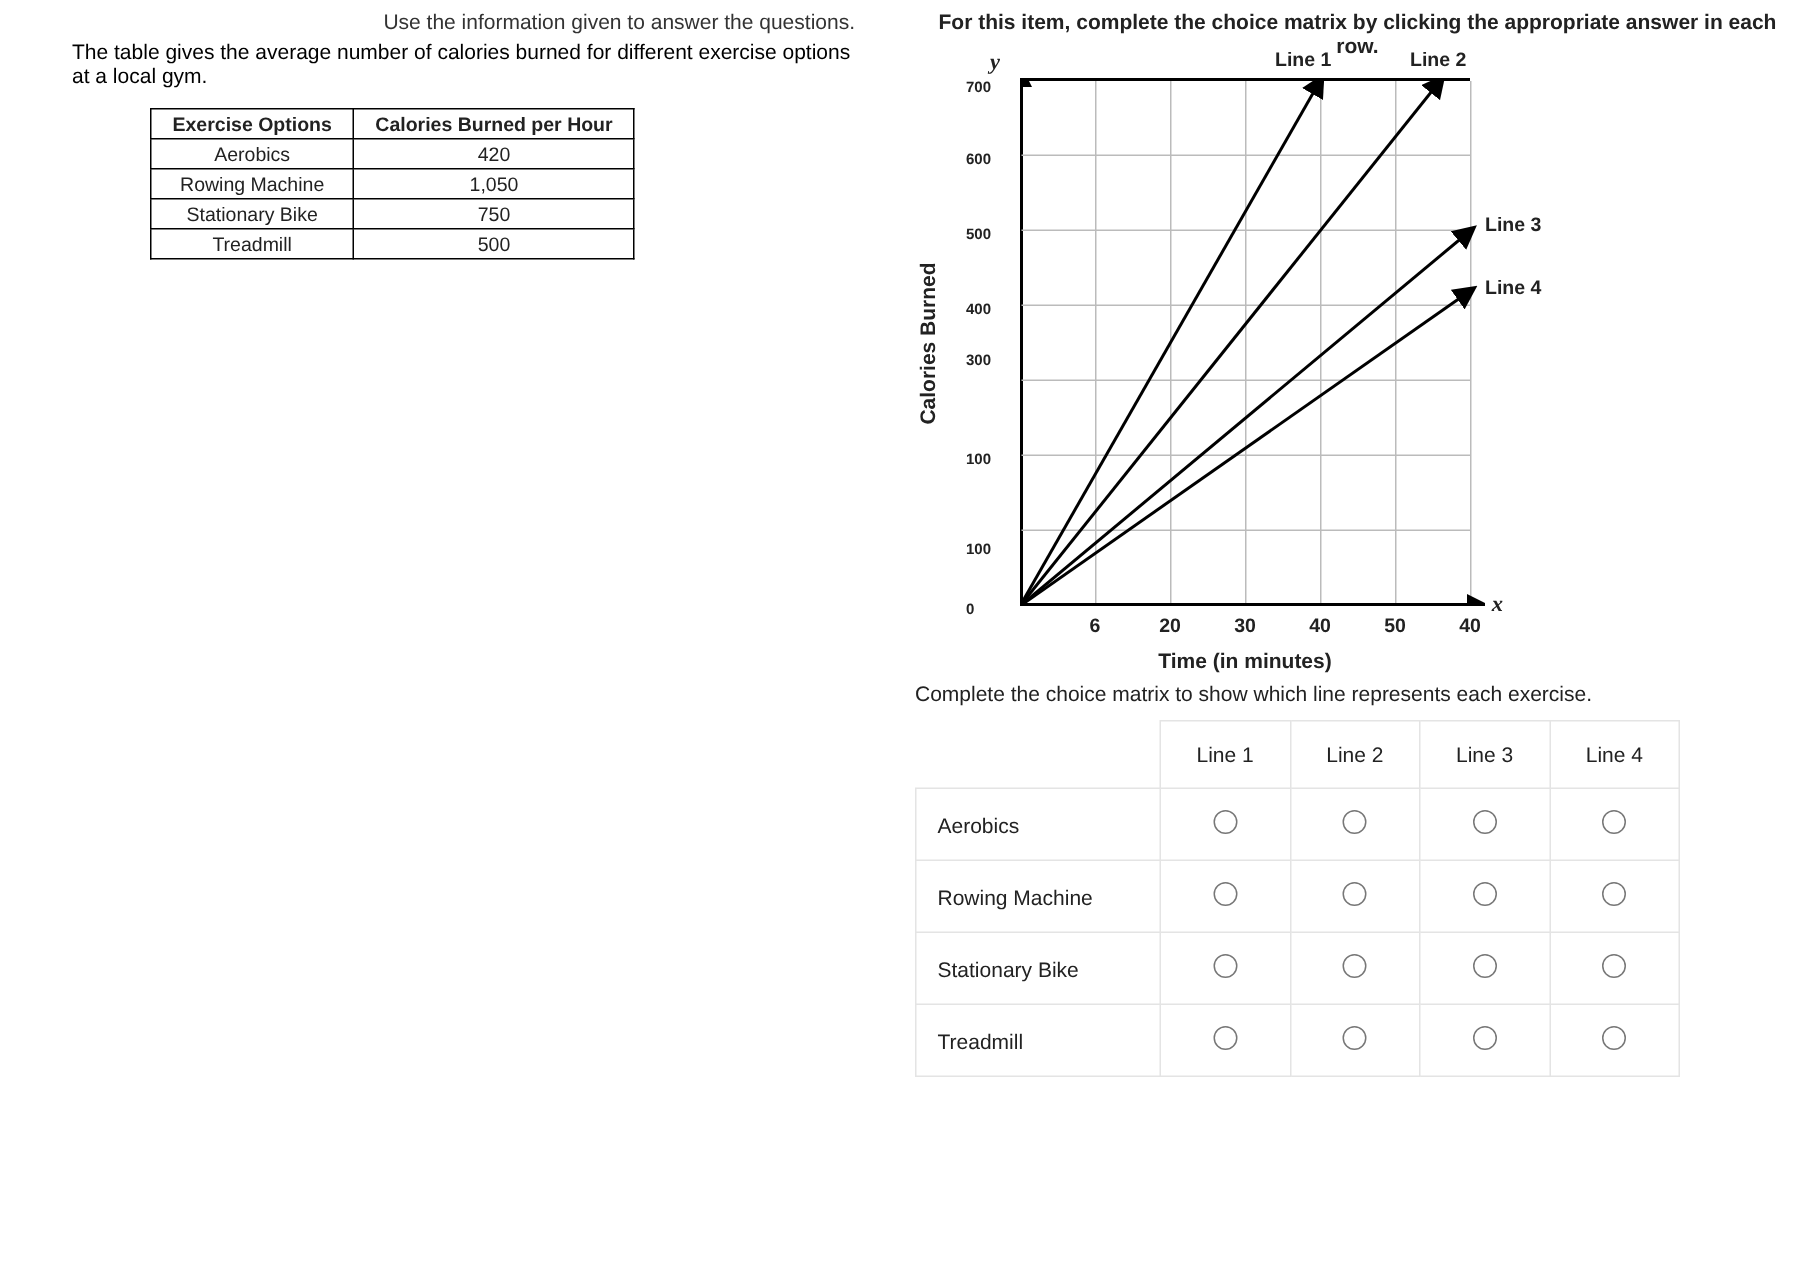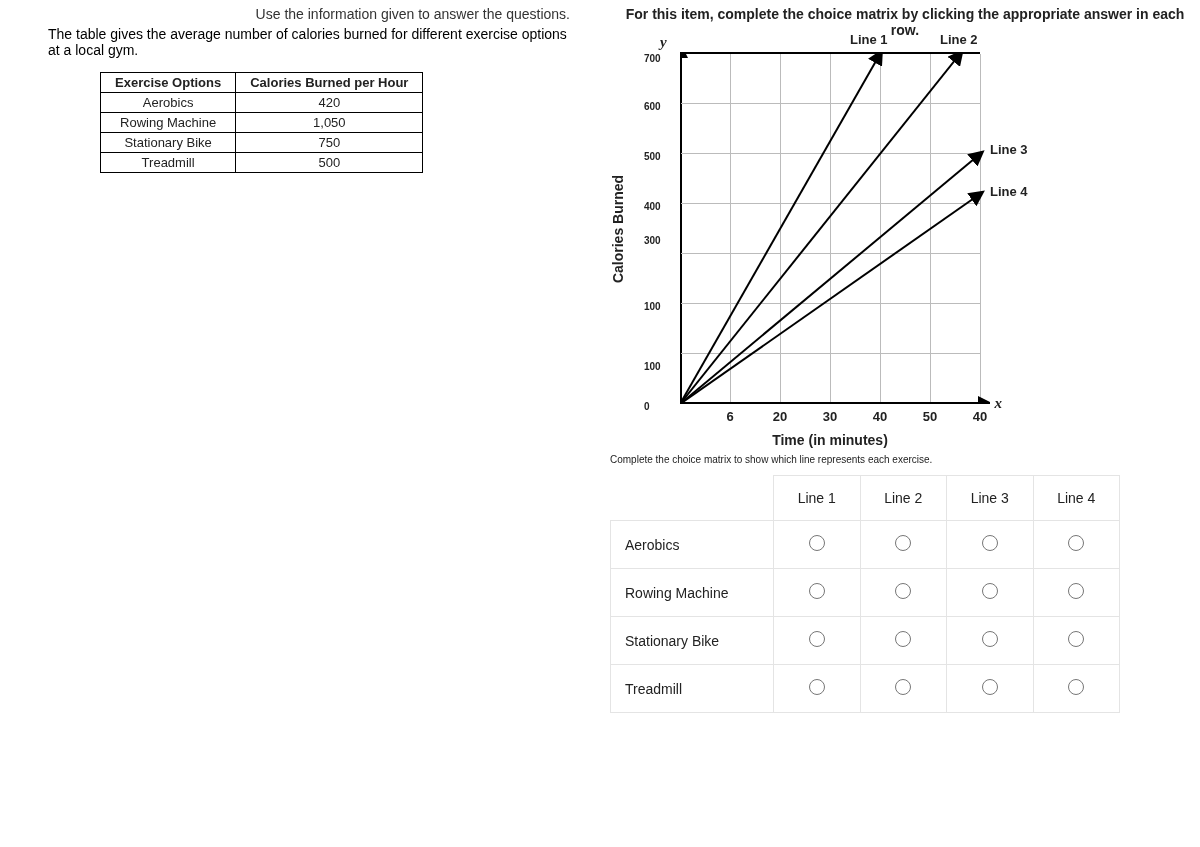--- a/index.html
+++ b/index.html
@@ -26,21 +26,21 @@
   .xtick{position:absolute;top:355px;font-size:13px;font-weight:bold;transform:translateX(-50%);}
   .y-axis-label{position:absolute;left:-62px;top:50%;transform:translate(-50%,-50%) rotate(-90deg);font-weight:bold;font-size:14px;white-space:nowrap;}
   .x-axis-label{position:absolute;left:50%;top:378px;transform:translateX(-50%);font-weight:bold;font-size:14px;}
   .ytitle{position:absolute;left:-20px;top:-20px;font-style:italic;font-weight:bold;font-family:"Times New Roman",serif;font-size:15px;}
   .xletter{position:absolute;right:-22px;bottom:-8px;font-style:italic;font-weight:bold;font-family:"Times New Roman",serif;font-size:15px;}
   .line-lbl{position:absolute;font-weight:bold;font-size:13px;white-space:nowrap;}
   svg.lines{position:absolute;left:0;top:0;}
   svg.lines line{stroke:#000;stroke-width:2;}
   .arrow{stroke:#000;stroke-width:2;fill:#000;}
 
-  .matrix-intro{margin:14px 13px 10px 0;font-size:10px;}
+  .matrix-intro{margin:14px 13px 10px 0;font-size:14px;}
 
   .matrix{border-collapse:collapse;width:510px;}
   .matrix th,.matrix td{border:1px solid #e4e4e4;font-size:14px;padding:14px 8px;text-align:center;}
   .matrix th:first-child,.matrix td:first-child{text-align:left;padding-left:14px;width:140px;}
   .matrix thead th{font-weight:normal;color:#222;}
   .matrix thead th:first-child{border-top:none;border-left:none;}
   .rb{width:14px;height:14px;border:1px solid #777;border-radius:50%;display:inline-block;background:#fff;cursor:pointer;}
 </style>
 </head>
 <body>

